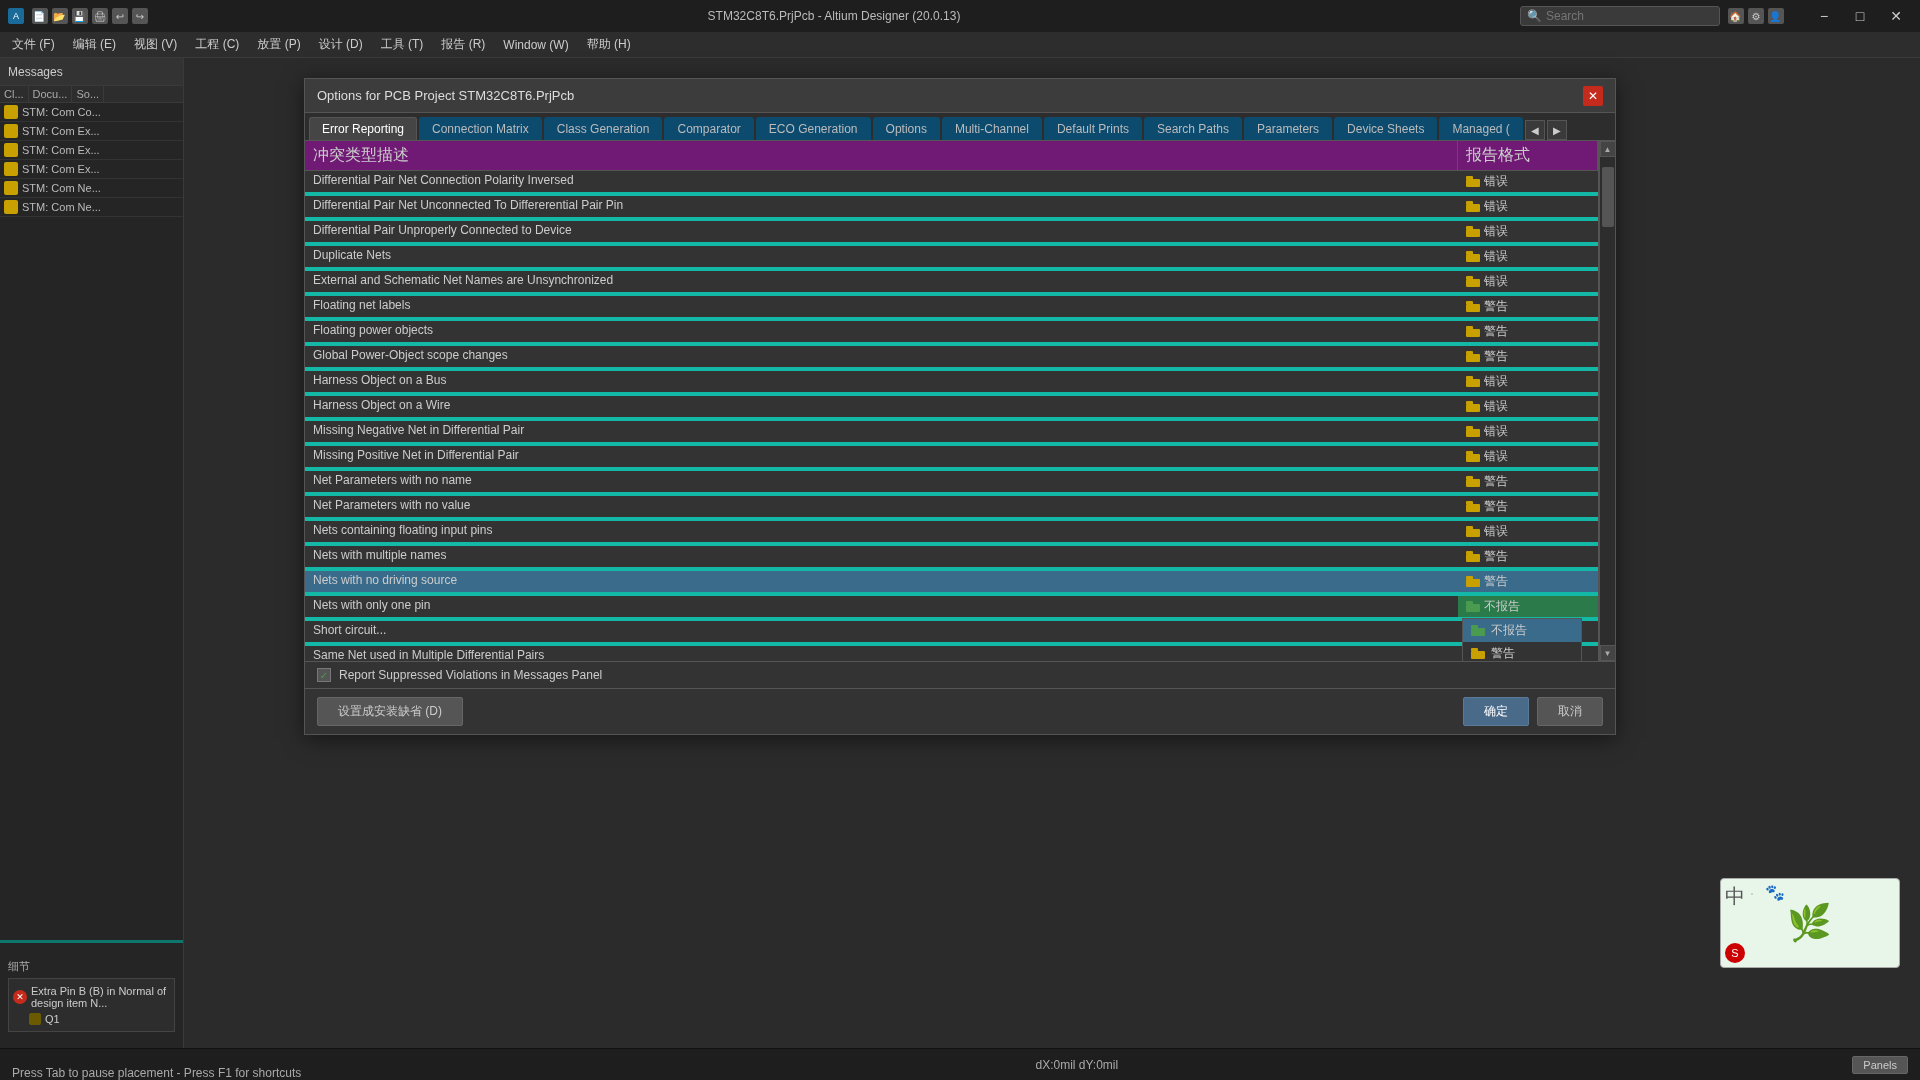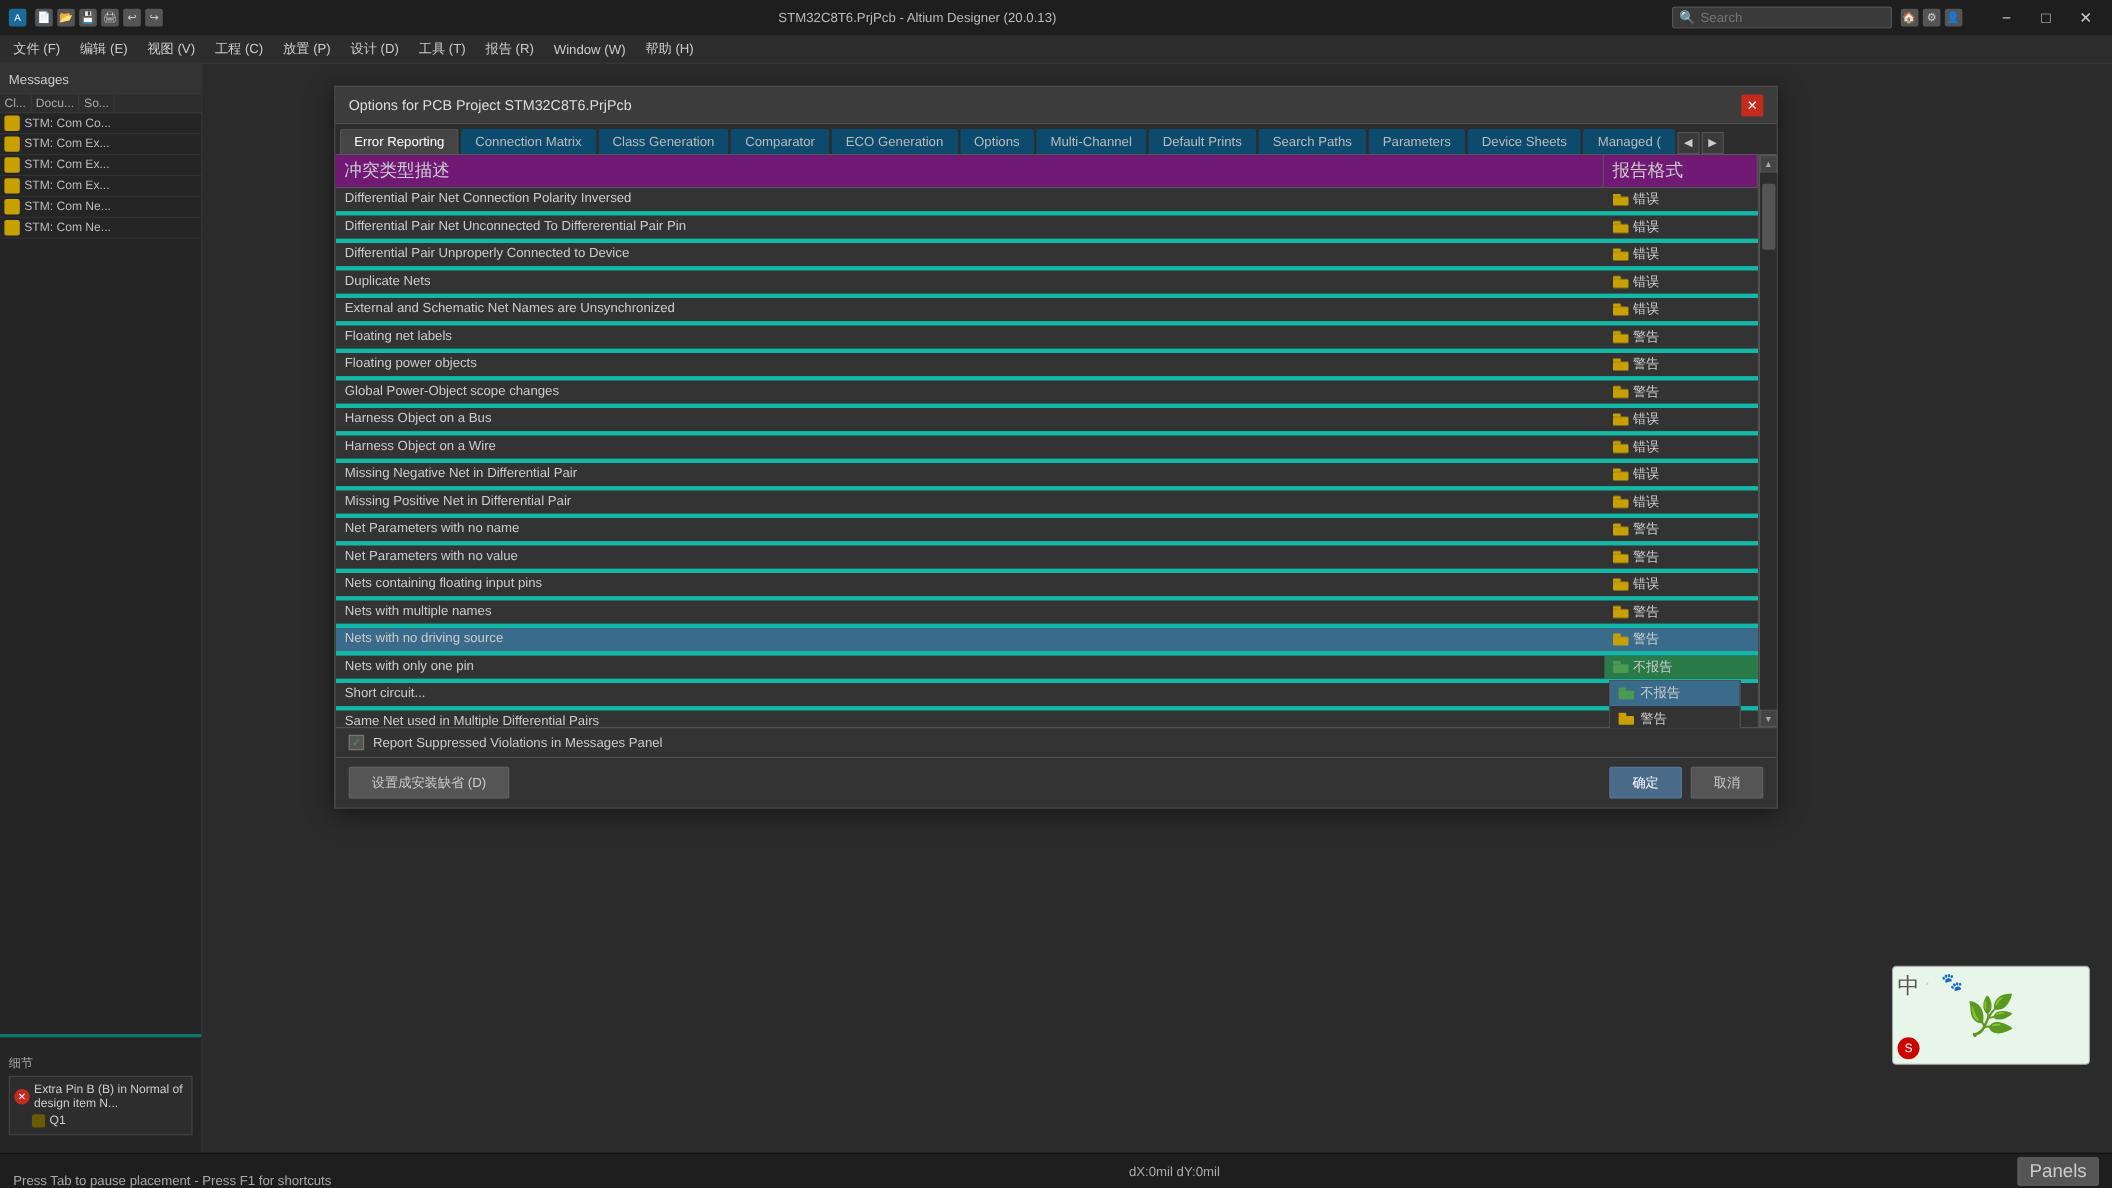--- a/index.html
+++ b/index.html
@@ -731,15 +731,15 @@
 </div>
 
 <div class="status-bar">
   <div class="status-left">
     <span>Press Tab to pause placement - Press F1 for shortcuts</span>
   </div>
   <div class="status-center">
     <span>dX:0mil dY:0mil</span>
   </div>
   <div class="status-right">
-    <button class="btn btn-default" style="padding:2px 10px; font-size:17px;">Panels</button>
+    <button class="btn btn-default" style="padding:2px 10px; font-size:11px;">Panels</button>
   </div>
 </div>
 
 </body></html>

